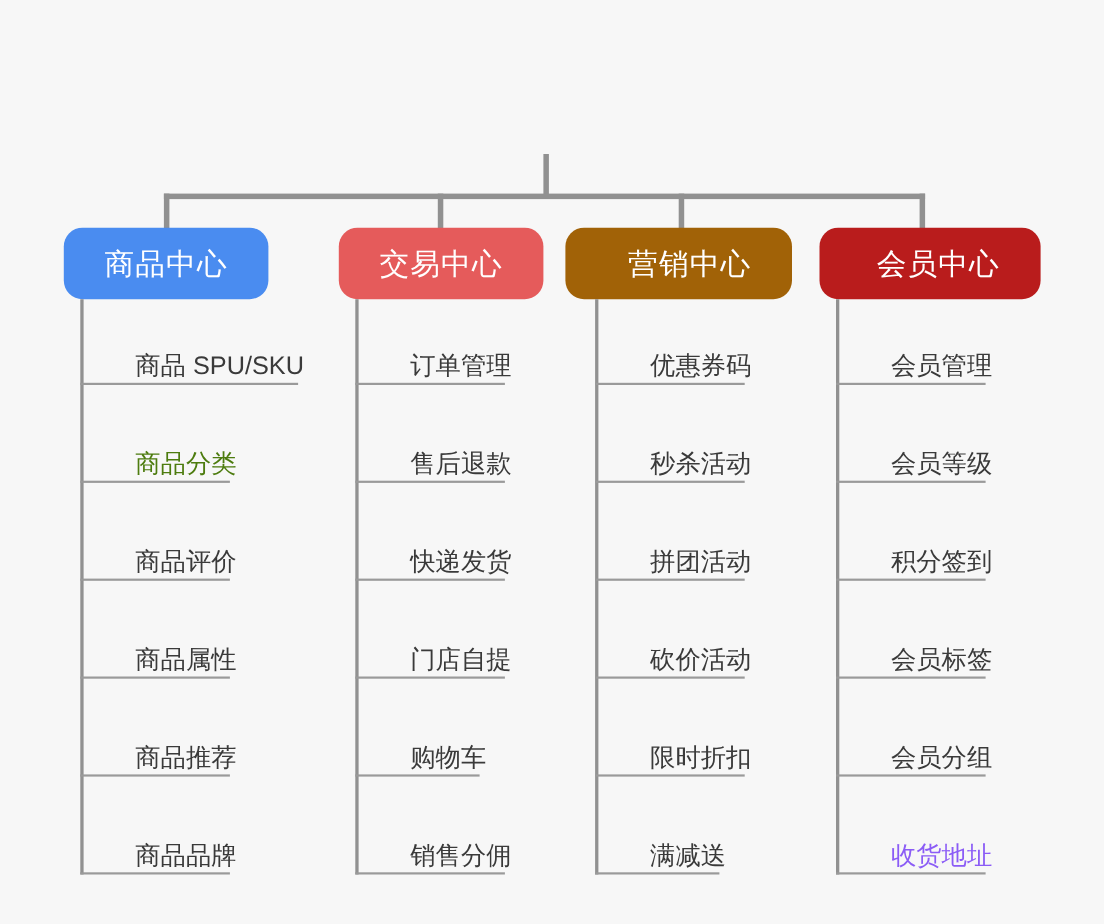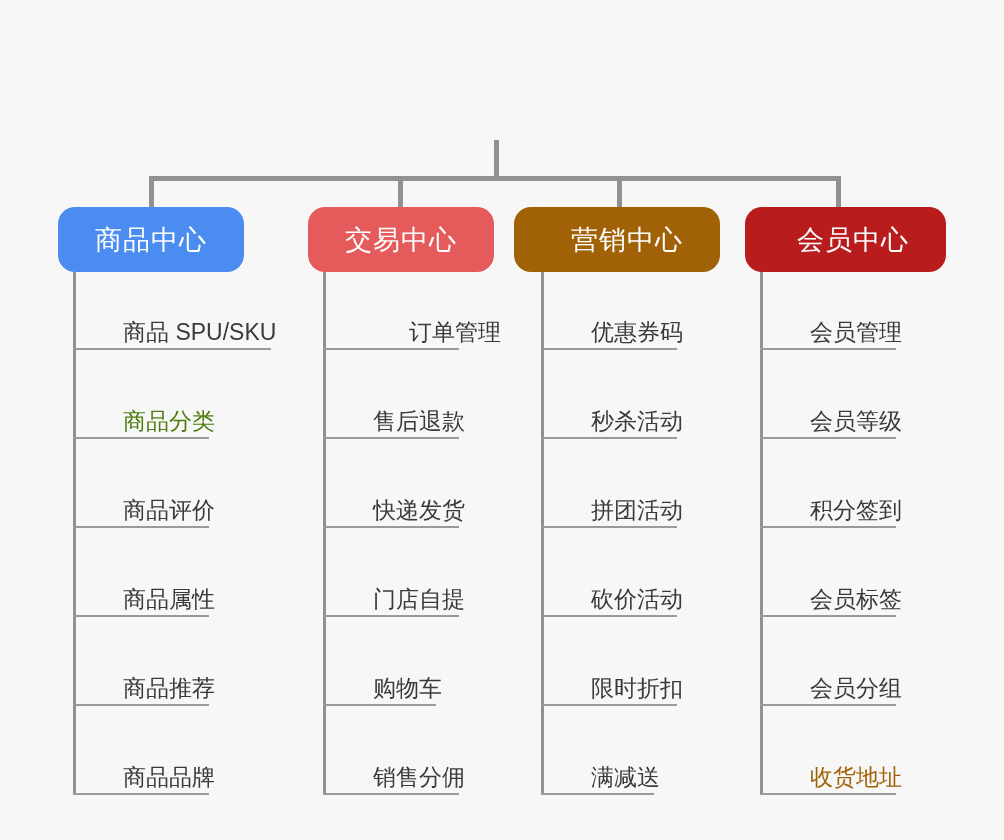--- a/index.html
+++ b/index.html
@@ -161,21 +161,21 @@
       </div>
       <div class="leaf" style="top: 523px;">
         <div class="leaf-underline" style="background: rgb(154, 154, 154); width: 136px;"></div>
         <span class="leaf-label" style="color: rgb(58, 58, 58);">商品品牌</span>
       </div>
     </div>
   <div class="column" style="left:309px;">
       <div class="spine" style="background: rgb(145, 145, 145); height: 523px;"></div>
       <div class="leaf" style="top: 78px;">
         <div class="leaf-underline" style="background: rgb(154, 154, 154); width: 136px;"></div>
-        <span class="leaf-label" style="color: rgb(58, 58, 58); margin-left: 36px;">订单管理</span>
+        <span class="leaf-label" style="color: rgb(58, 58, 58);">订单管理</span>
       </div>
       <div class="leaf" style="top: 167px;">
         <div class="leaf-underline" style="background: rgb(154, 154, 154); width: 136px;"></div>
         <span class="leaf-label" style="color: rgb(58, 58, 58);">售后退款</span>
       </div>
       <div class="leaf" style="top: 256px;">
         <div class="leaf-underline" style="background: rgb(154, 154, 154); width: 136px;"></div>
         <span class="leaf-label" style="color: rgb(58, 58, 58);">快递发货</span>
       </div>
       <div class="leaf" style="top: 345px;">
@@ -235,17 +235,17 @@
       <div class="leaf" style="top: 345px;">
         <div class="leaf-underline" style="background: rgb(154, 154, 154); width: 136px;"></div>
         <span class="leaf-label" style="color: rgb(58, 58, 58);">会员标签</span>
       </div>
       <div class="leaf" style="top: 434px;">
         <div class="leaf-underline" style="background: rgb(154, 154, 154); width: 136px;"></div>
         <span class="leaf-label" style="color: rgb(58, 58, 58);">会员分组</span>
       </div>
       <div class="leaf" style="top: 523px;">
         <div class="leaf-underline" style="background: rgb(154, 154, 154); width: 136px;"></div>
-        <span class="leaf-label" style="color: #a16207;">收货地址</span>
+        <span class="leaf-label" style="color: #8b5cf6;">收货地址</span>
       </div>
     </div>
 
 </div>
 
 </body></html>

